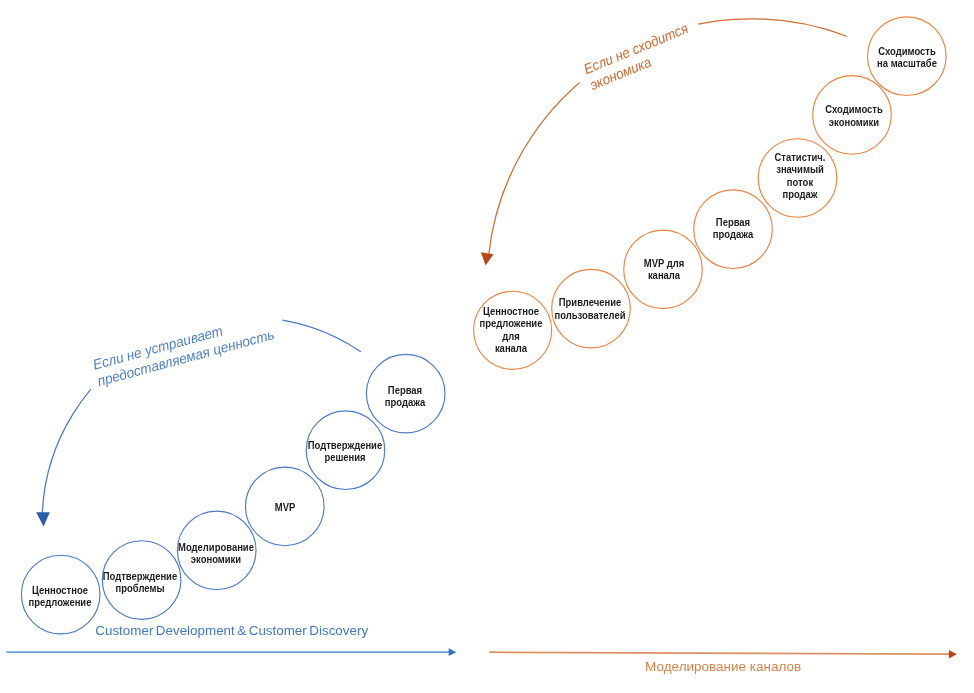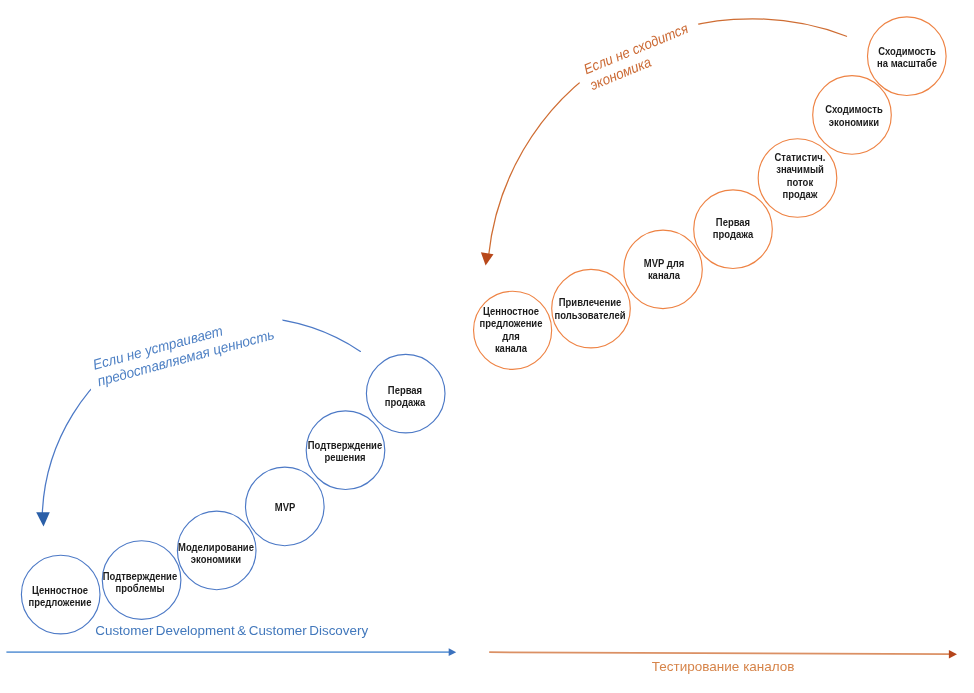--- a/index.html
+++ b/index.html
@@ -101,15 +101,15 @@
       <div class="node-label" style="left: 906.8px; top: 57px;">Сходимость
 на масштабе</div>
     </div>
 
   <div class="arc-label blue" id="left-loop-label" style="left: 79.4px; top: 344.8px; transform: rotate(-15.1deg) scaleX(0.948);">Если не устраивает
 предоставляемая ценность</div>
   <div class="arc-label orange" id="right-loop-label" style="left: 566.6px; top: 51.6px; transform: rotate(-22.3deg) scaleX(0.923);">Если не сходится
 экономика</div>
 
   <div class="axis-label blue" id="left-axis-label" style="left: 231.7px; top: 623px; text-align: center;">Customer Development &amp; Customer Discovery</div>
-  <div class="axis-label orange" id="right-axis-label" style="left: 723.2px; top: 658.9px;">Тестирование каналов</div>
+  <div class="axis-label orange" id="right-axis-label" style="left: 723.2px; top: 658.9px;">Моделирование каналов</div>
 
 </div>
 
 </body></html>

